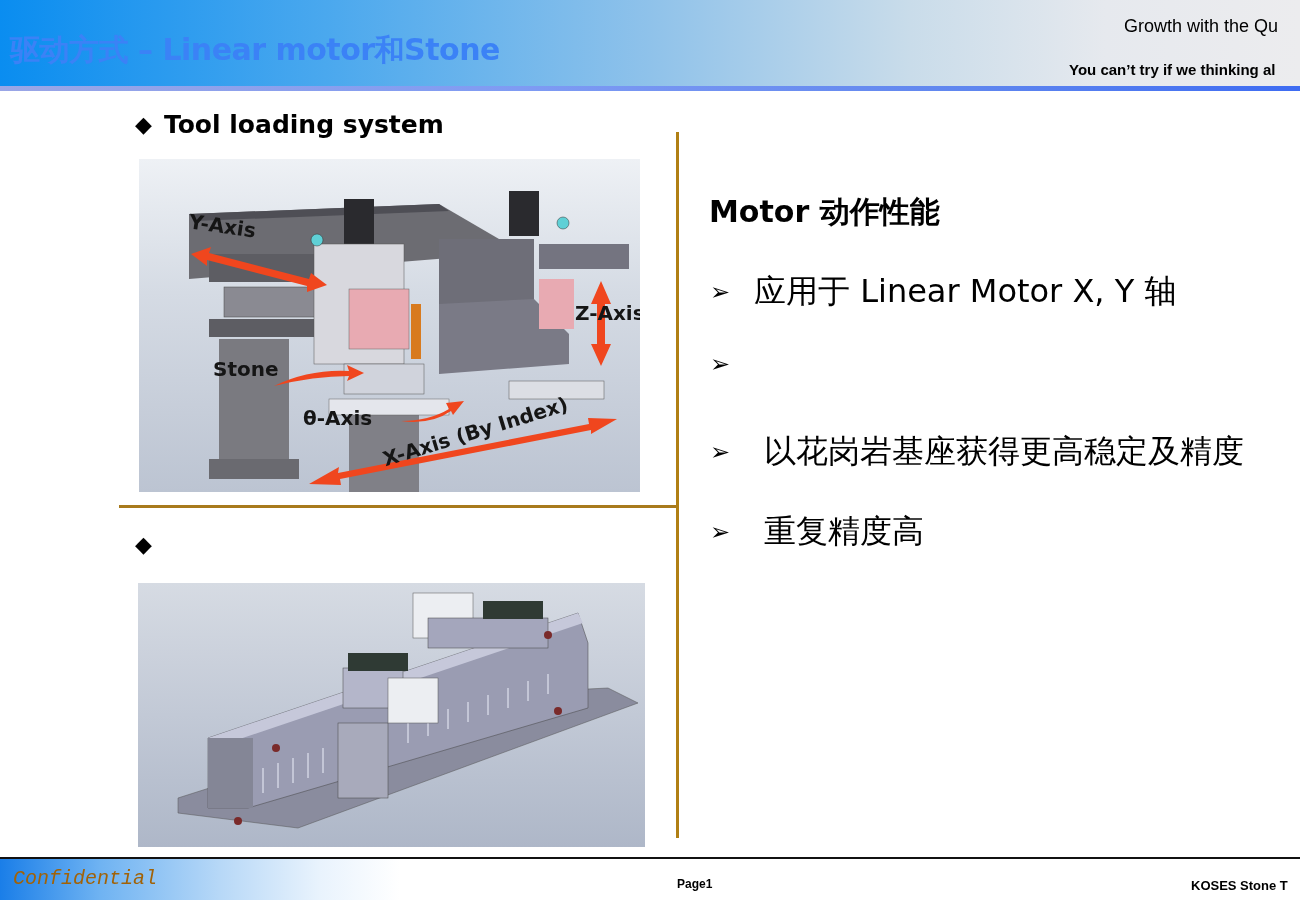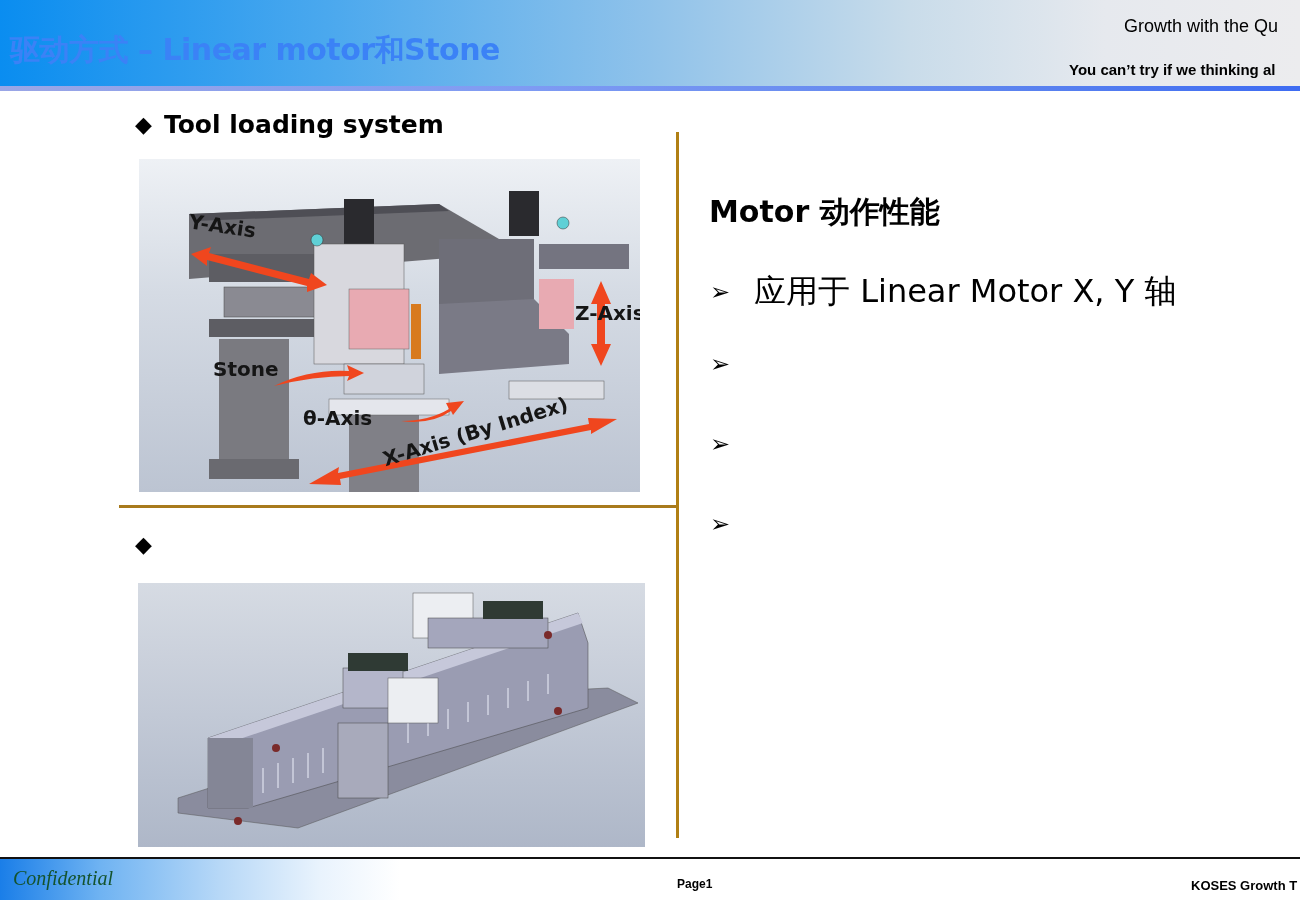--- a/index.html
+++ b/index.html
@@ -67,22 +67,22 @@
   }
   .bullet .arrow { font-size: 24px; width: 44px; display: inline-block; }
 
   
   .footer-line { position: absolute; left: 0; top: 857px; width: 1300px; height: 2px; background: #111; }
   .footer-band {
     position: absolute; left: 0; top: 859px; width: 400px; height: 41px;
     background: linear-gradient(90deg, #1a7ee8 0%, #6fb3f2 25%, #b7d8f7 55%, #e9f3fd 80%, #ffffff 100%);
   }
   .confidential {
-    position: absolute; left: 13px; top: 867px; font-family: Liberation Serif, serif;
-    font-style: italic; font-size: 20px; color: #14532d; white-space: nowrap;
+    position: absolute; left: 13px; top: 867px; font-family: Liberation Mono, monospace;
+    font-style: italic; font-size: 20px; color: #a16207; white-space: nowrap;
   }
   .page-num {
     position: absolute; left: 677px; top: 877px; font-family: "Liberation Sans", sans-serif;
     font-weight: bold; font-size: 12px; white-space: nowrap;
   }
   .company {
     position: absolute; left: 1191px; top: 878px; font-family: "Liberation Sans", sans-serif;
     font-weight: bold; font-size: 13px; white-space: nowrap;
   }
 </style>
@@ -193,22 +193,24 @@
 
 <div class="bullet" style="top:270px;">
   <span class="arrow">➢</span>
   <span>应用于 Linear Motor X, Y 轴</span>
 </div>
 <div class="bullet" style="top:350px;">
   <span class="arrow">➢</span>
 </div>
 <div class="bullet" style="top:430px;">
   <span class="arrow">➢</span>
+  <span style="margin-left:10px;">以花岗岩基座获得更高稳定及精度</span>
 </div>
 <div class="bullet" style="top:510px;">
   <span class="arrow">➢</span>
+  <span style="margin-left:10px;">重复精度高</span>
 </div>
 
 <div class="footer-line"></div>
 <div class="footer-band"></div>
 <div class="confidential">Confidential</div>
 <div class="page-num">Page1</div>
-<div class="company">KOSES Growth T</div>
+<div class="company">KOSES Stone T</div>
 
 </body></html>

